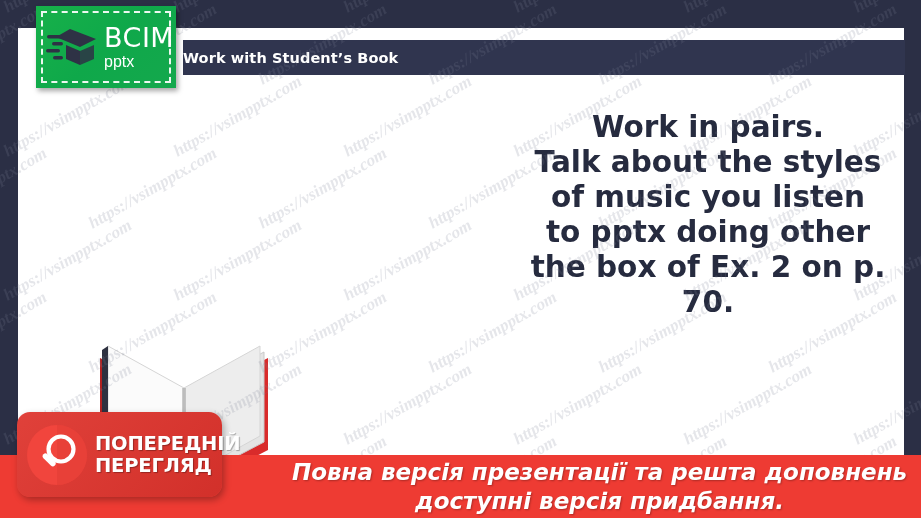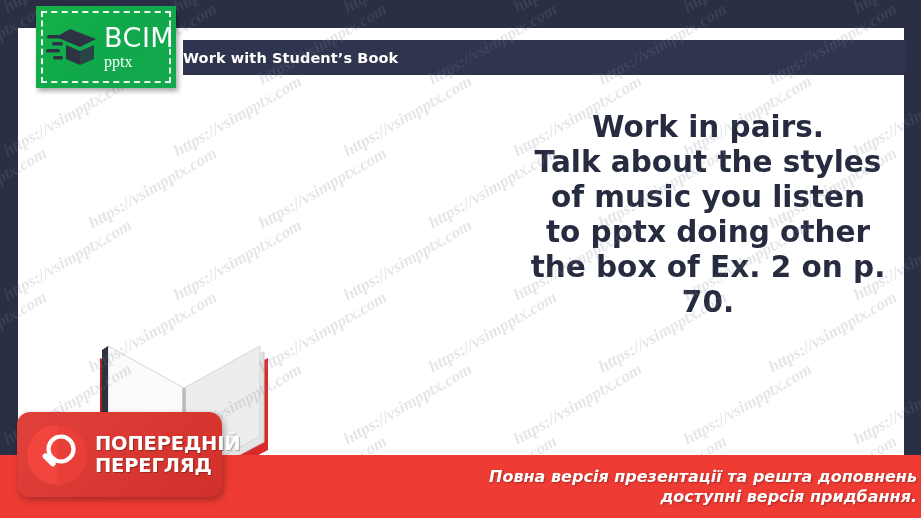--- a/index.html
+++ b/index.html
@@ -86,21 +86,21 @@
     color: #ffffff;
     font-size: 27px;
     letter-spacing: 0.5px;
     font-weight: normal;
     font-family: "DejaVu Sans", sans-serif;
   }
   .logo-pptx {
     color: #ffffff;
     font-size: 16px;
     margin-top: 3px;
-    font-family: Liberation Serif, serif;
+    font-family: Liberation Sans, sans-serif;
   }
 
   
   .header-bar {
     position: absolute;
     left: 183px;
     top: 40px;
     width: 722px;
     height: 35px;
     background: #30354f;
@@ -178,24 +178,24 @@
     width: 921px;
     height: 63px;
     background: #ee3b33;
     z-index: 50;
     display: flex;
     align-items: center;
     justify-content: flex-end;
   }
   .red-banner-text {
     color: #ffffff;
-    font-size: 16px;
+    font-size: 23px;
     font-style: italic;
     font-weight: bold;
-    text-align: right;
+    text-align: center;
     line-height: 1.24;
     width: 635px;
     margin-right: 4px;
     text-shadow: 1px 1px 2px rgba(0,0,0,0.28);
     font-family: "DejaVu Sans", sans-serif;
   }
 
   
   .preview-badge {
     position: absolute;

